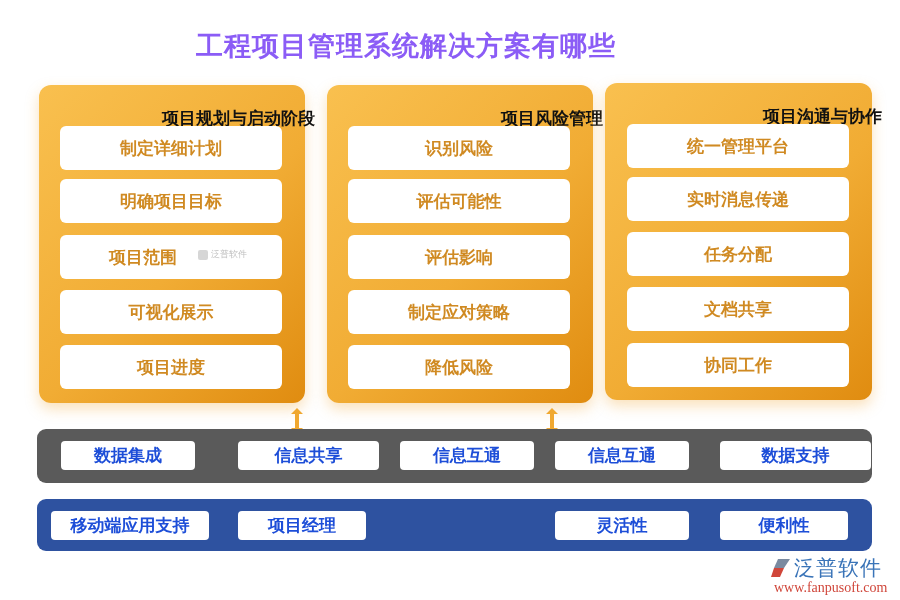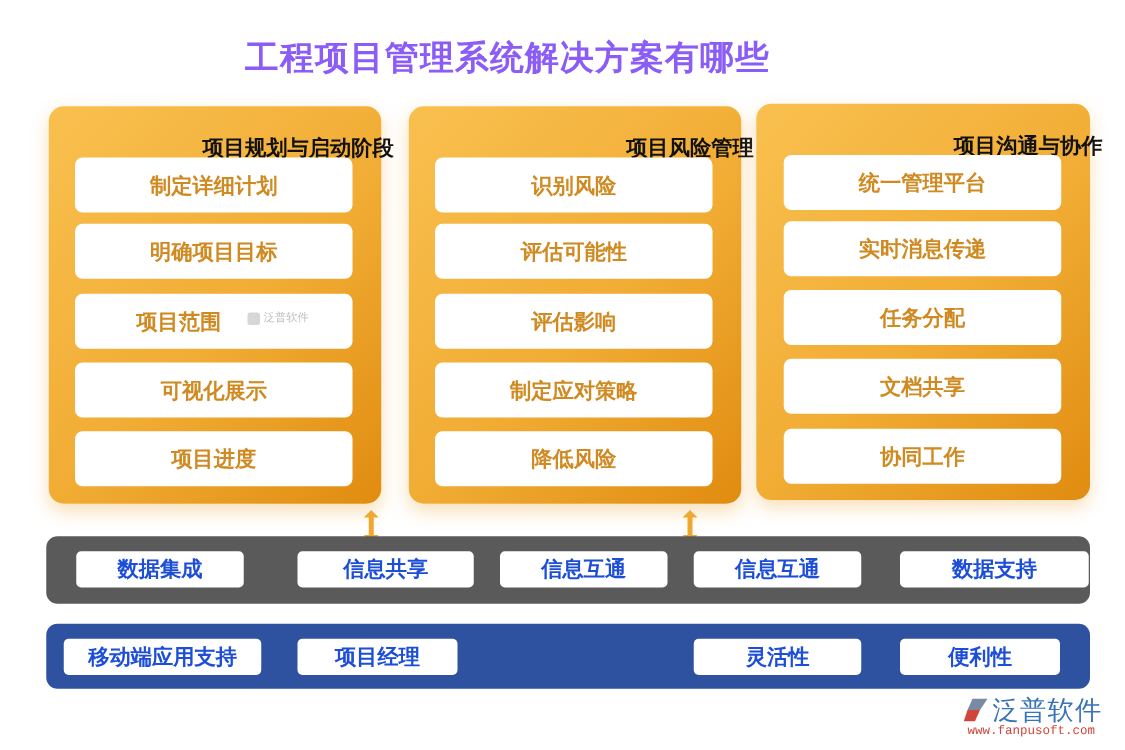--- a/index.html
+++ b/index.html
@@ -60,21 +60,21 @@
     .watermark .wm-box { width: 10px; height: 10px; background: #b6b6b6; border-radius: 2px; }
 
     .logo {
       position: absolute; left: 770px; top: 554px; width: 125px; height: 42px;
     }
     .logo-row { display: flex; align-items: center; gap: 2px; }
     .logo-name {
       font-size: 21px; color: #3a74b8; font-family: "DejaVu Sans", sans-serif; letter-spacing: 1px;
     }
     .logo-url {
-      font-size: 10px; color: #d0463a; font-family: Liberation Mono, monospace;
+      font-size: 14px; color: #d0463a; font-family: Liberation Serif, serif;
       margin-left: 4px; margin-top: -2px;
     }
   </style>
 </head>
 <body>
 
 <div class="title">工程项目管理系统解决方案有哪些</div>
 
 <div class="panel p1">
   <div class="panel-title">项目规划与启动阶段</div>

